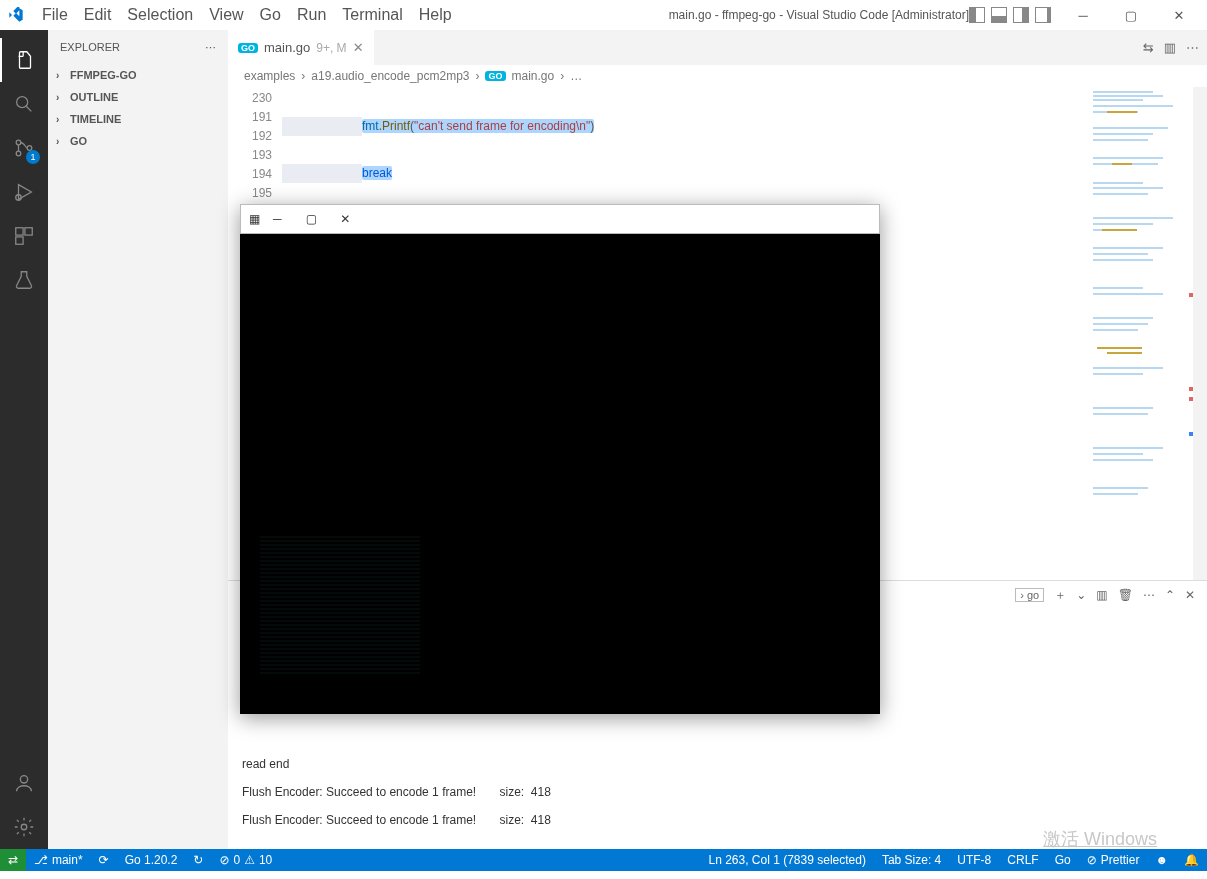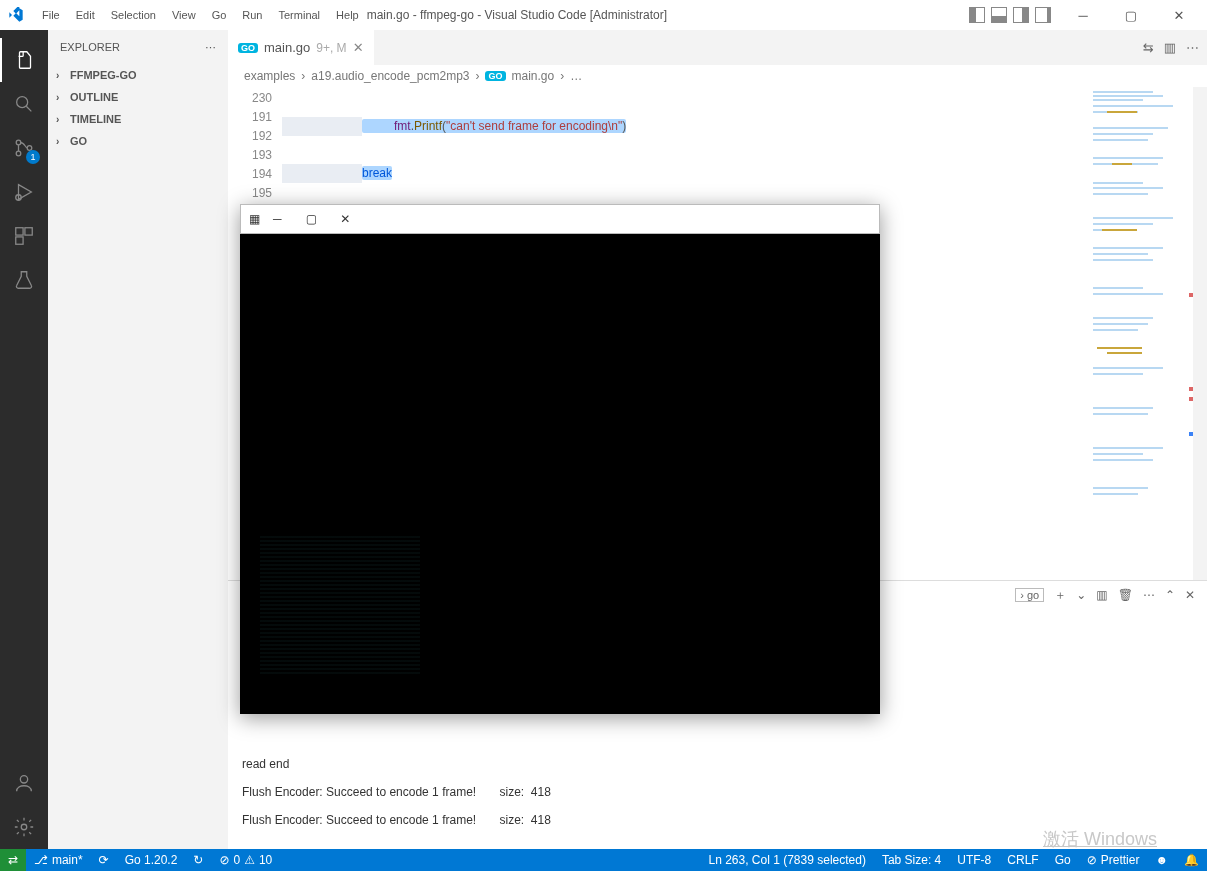--- a/index.html
+++ b/index.html
@@ -2,22 +2,22 @@
 <html><head>
 <meta charset="utf-8">
 <style>
 * { margin: 0; padding: 0; box-sizing: border-box; font-family: "Segoe UI", sans-serif; }
 body { width: 1207px; height: 879px; background: #fff; overflow: hidden; position: relative; font-size: 13px; color: #555; }
 
 
 .title-bar { height: 30px; background: #fff; display: flex; align-items: center; padding: 0 0 0 8px; user-select: none; }
 .title-bar .vs-logo { width: 16px; height: 16px; margin-right: 10px; }
 .title-bar .menu-items { display: flex; }
-.title-bar .menu-item { padding: 4px 8px; font-size: 11px; color: #555; }
-.title-bar .app-title { flex: 1; text-align: left; font-size: 12px; color: #555; }
+.title-bar .menu-item { padding: 4px 8px; font-size: 16px; color: #555; }
+.title-bar .app-title { flex: 1; text-align: right; font-size: 12px; color: #555; }
 .title-bar .win-controls { display: flex; gap: 8px; align-items: center; padding-right: 8px; }
 .title-bar .layout-icons { display: flex; gap: 6px; margin-right: 12px; }
 .title-bar .layout-icon { width: 16px; height: 16px; border: 1px solid #888; }
 .title-bar .win-btn { width: 40px; height: 30px; display: flex; align-items: center; justify-content: center; font-size: 13px; color: #555; }
 
 
 .main-row { display: flex; height: 819px; }
 .activity-bar { width: 48px; background: #2c2c2c; display: flex; flex-direction: column; align-items: center; padding-top: 8px; }
 .activity-bar .act-item { width: 48px; height: 44px; display: flex; align-items: center; justify-content: center; color: #888; position: relative; }
 .activity-bar .act-item.active { color: #fff; border-left: 2px solid #fff; }
@@ -44,21 +44,21 @@
 .breadcrumbs { height: 22px; padding: 0 16px; display: flex; align-items: center; font-size: 12px; color: #777; gap: 6px; }
 .breadcrumbs .go-badge { background:#00b4e0; color:#fff; font-size:9px; font-weight:bold; padding:0 3px; border-radius:3px; }
 
 
 .code-wrap { flex: 1; display: flex; position: relative; overflow: hidden; }
 .gutter { width: 54px; background: #fff; text-align: right; padding-right: 10px; font-family: Consolas, monospace; font-size: 12px; color: #888; padding-top: 2px; }
 .gutter .ln { height: 19px; line-height: 19px; }
 .code { flex: 1; font-family: Consolas, monospace; font-size: 12px; padding-top: 2px; white-space: pre; }
 .code .line { height: 19px; line-height: 19px; }
 .code .sel-run { background: #add6ff; border-radius: 2px; display: inline; }
-.k-blue { color: #0057da; } .k-cyan { color: #701a75; padding-left: 32px; } .k-str { color: #ad3e3e; } .k-fn { color: #7a5800; } .k-num { color: #0a7050; }
+.k-blue { color: #0057da; } .k-cyan { color: #0369a1; } .k-str { color: #ad3e3e; } .k-fn { color: #7a5800; } .k-num { color: #0a7050; }
 .code-ind { background: #e9edf3; display: inline-block; height: 19px; vertical-align: bottom; }
 
 .minimap { width: 106px; background: #fff; position: relative; overflow: hidden; }
 .minimap .mm-line { position: absolute; left: 6px; height: 2px; background: #b8d8f2; }
 .minimap .mm-y { position: absolute; height: 2px; background: #c9a63b; }
 .minimap .mm-r { position: absolute; right: 0; width: 4px; height: 4px; background: #d66; }
 
 .scrollbar-v { width: 14px; background: #f3f3f3; }
 
 

